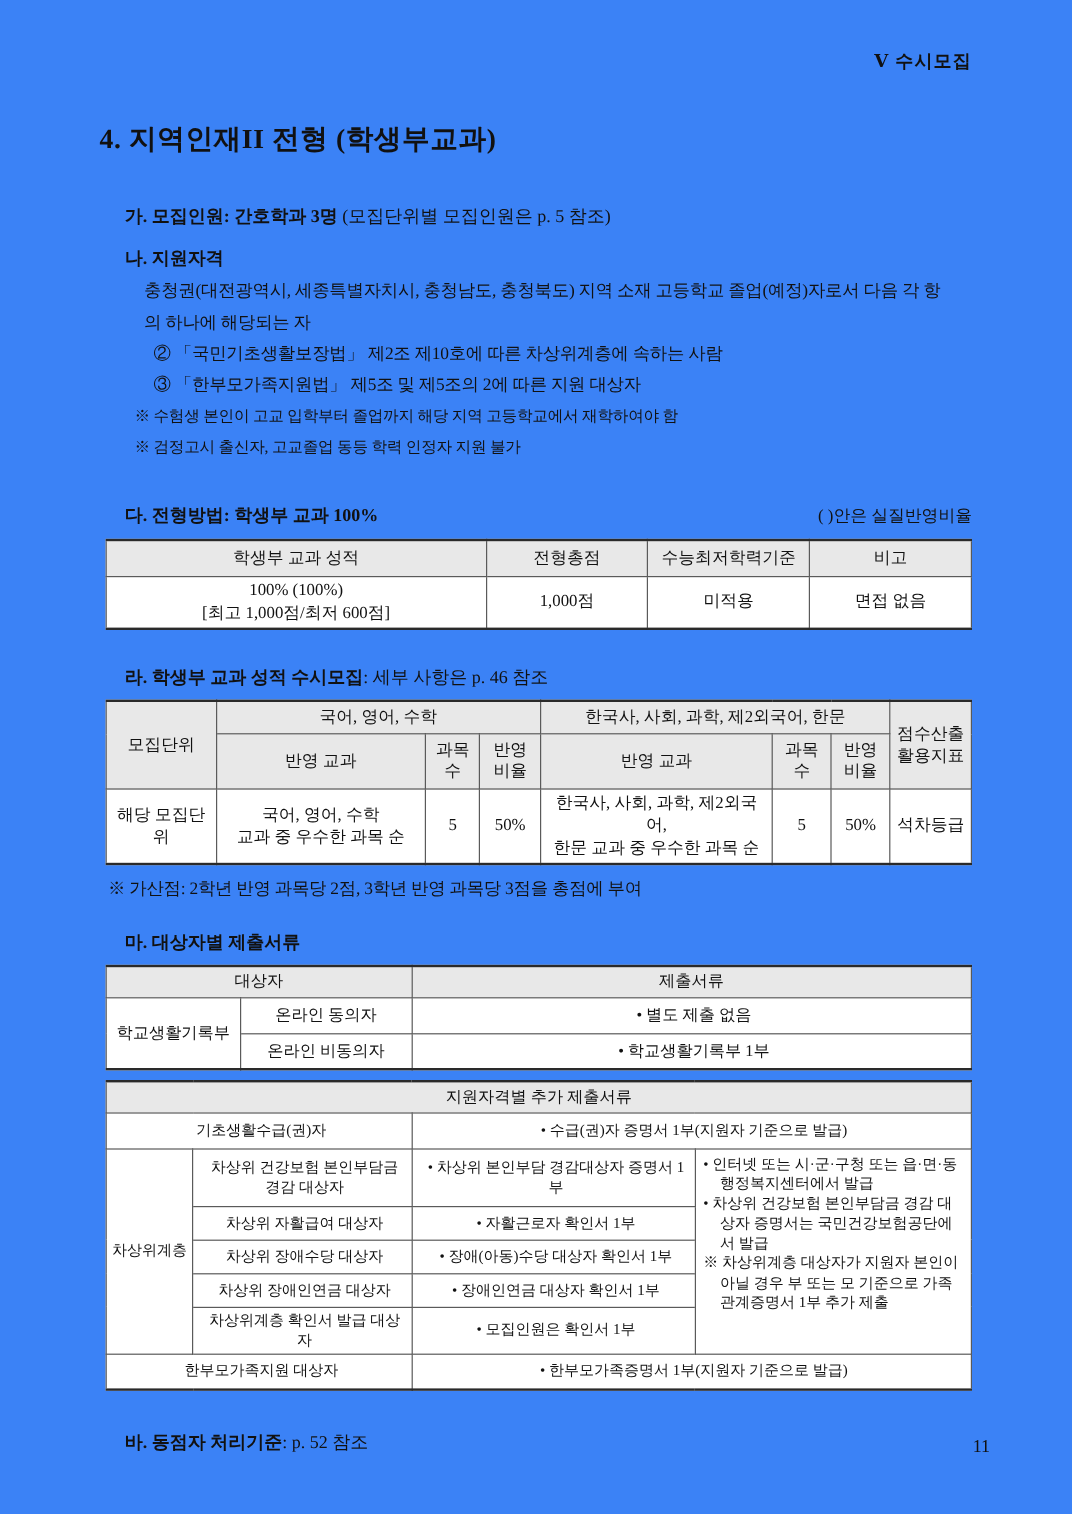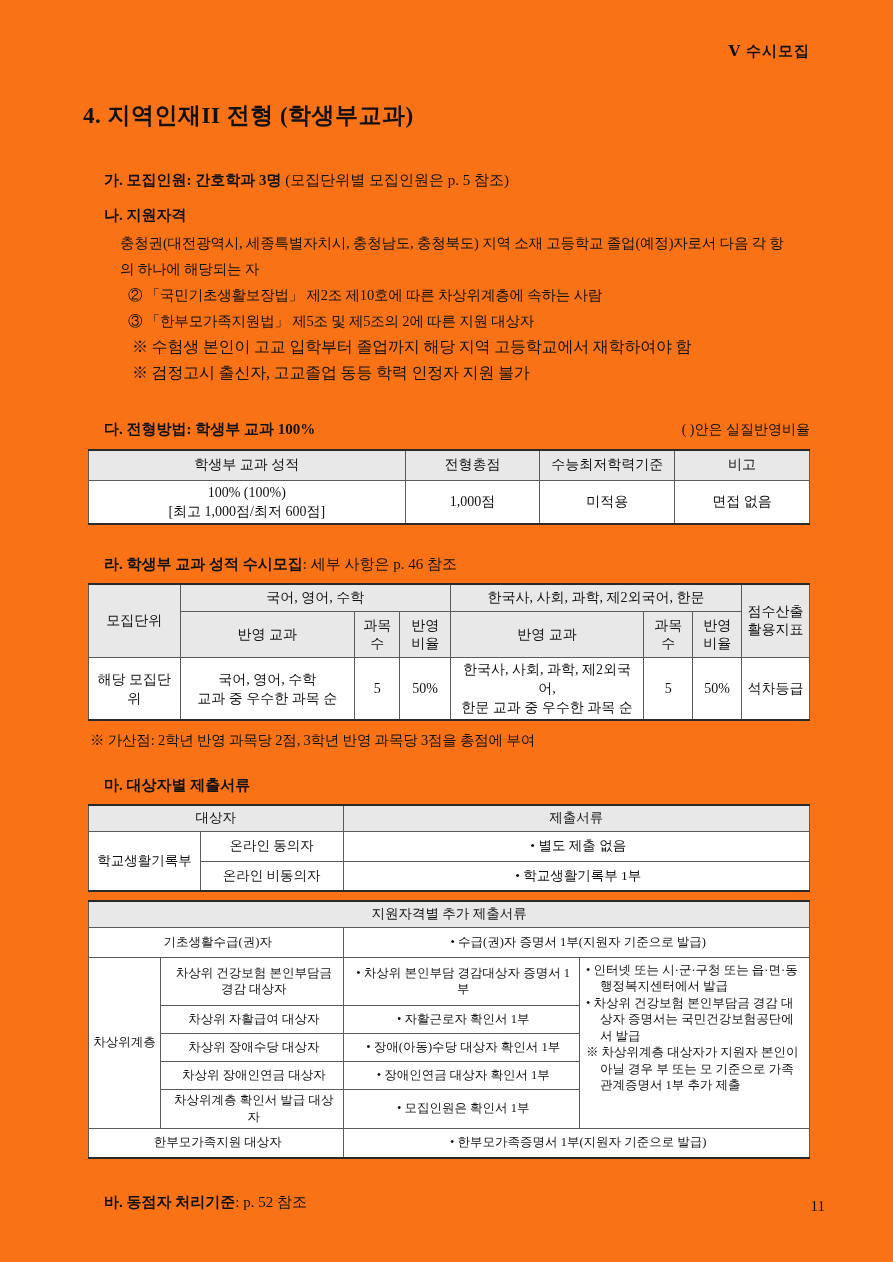--- a/index.html
+++ b/index.html
@@ -1,21 +1,21 @@
 <!DOCTYPE html>
 <html><head>
 <meta charset="utf-8">
 <style>
   * { margin: 0; padding: 0; box-sizing: border-box; }
   html, body { background: #ffffff; }
   .page {
     position: relative;
     width: 893px;
     height: 1262px;
-    background: #f97316;
+    background: #3b82f6;
     color: #111111;
     font-family: "Liberation Serif", "DejaVu Serif", serif;
     padding: 42px 83px 0 83px;
     overflow: hidden;
   }
   b, .bold { font-weight: bold; }
 
   .doc-header { text-align: right; font-size: 15px; font-weight: bold; height: 20px; letter-spacing: 1px; }
 
   .page-title { margin-top: 38px; font-size: 23px; font-weight: bold; letter-spacing: 0.5px; }
@@ -24,21 +24,21 @@
   .sec-ga { margin-top: 40px; }
   .sec-heading { font-size: 15px; font-weight: bold; }
 
   .sec-na { margin-top: 16px; }
   .na-intro {
     margin-left: 16px; margin-top: 5px;
     font-size: 14.5px; letter-spacing: -0.2px;
     line-height: 26px; white-space: pre-line;
   }
   .na-item { margin-left: 24px; font-size: 14.5px; letter-spacing: -0.2px; line-height: 26px; }
-  .na-note { margin-left: 28px; font-size: 16px; letter-spacing: -0.2px; line-height: 26px; }
+  .na-note { margin-left: 8px; font-size: 13px; letter-spacing: -0.2px; line-height: 26px; }
 
   .heading-row { margin-top: 34px; margin-left: 21px; display: flex; justify-content: space-between; align-items: flex-end; }
   .heading-row .right-note { font-size: 14px; font-weight: normal; }
 
   table { border-collapse: collapse; table-layout: fixed; width: 722px; margin-left: 5px; background: #fff; }
   table { border-top: 2px solid #2a2a2a; border-bottom: 2px solid #2a2a2a; }
   th, td { border: 1px solid #5a5a5a; padding: 2px 4px; text-align: center; vertical-align: middle; font-weight: normal; }
   th { background: #e8e8e8; }
   .pre { white-space: pre-line; }
   .left { text-align: center; padding-left: 8px; }

